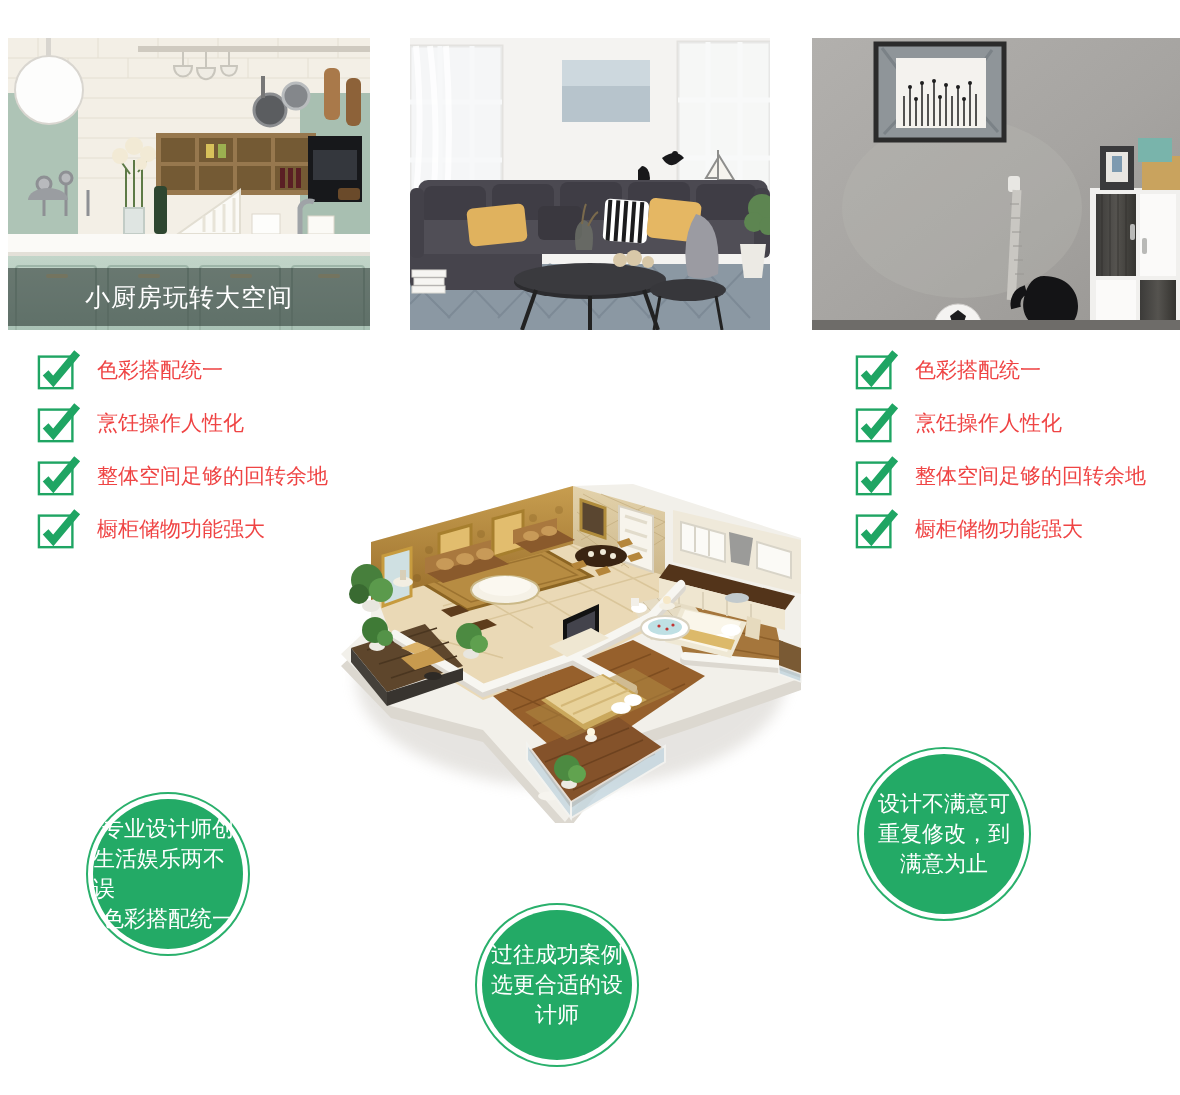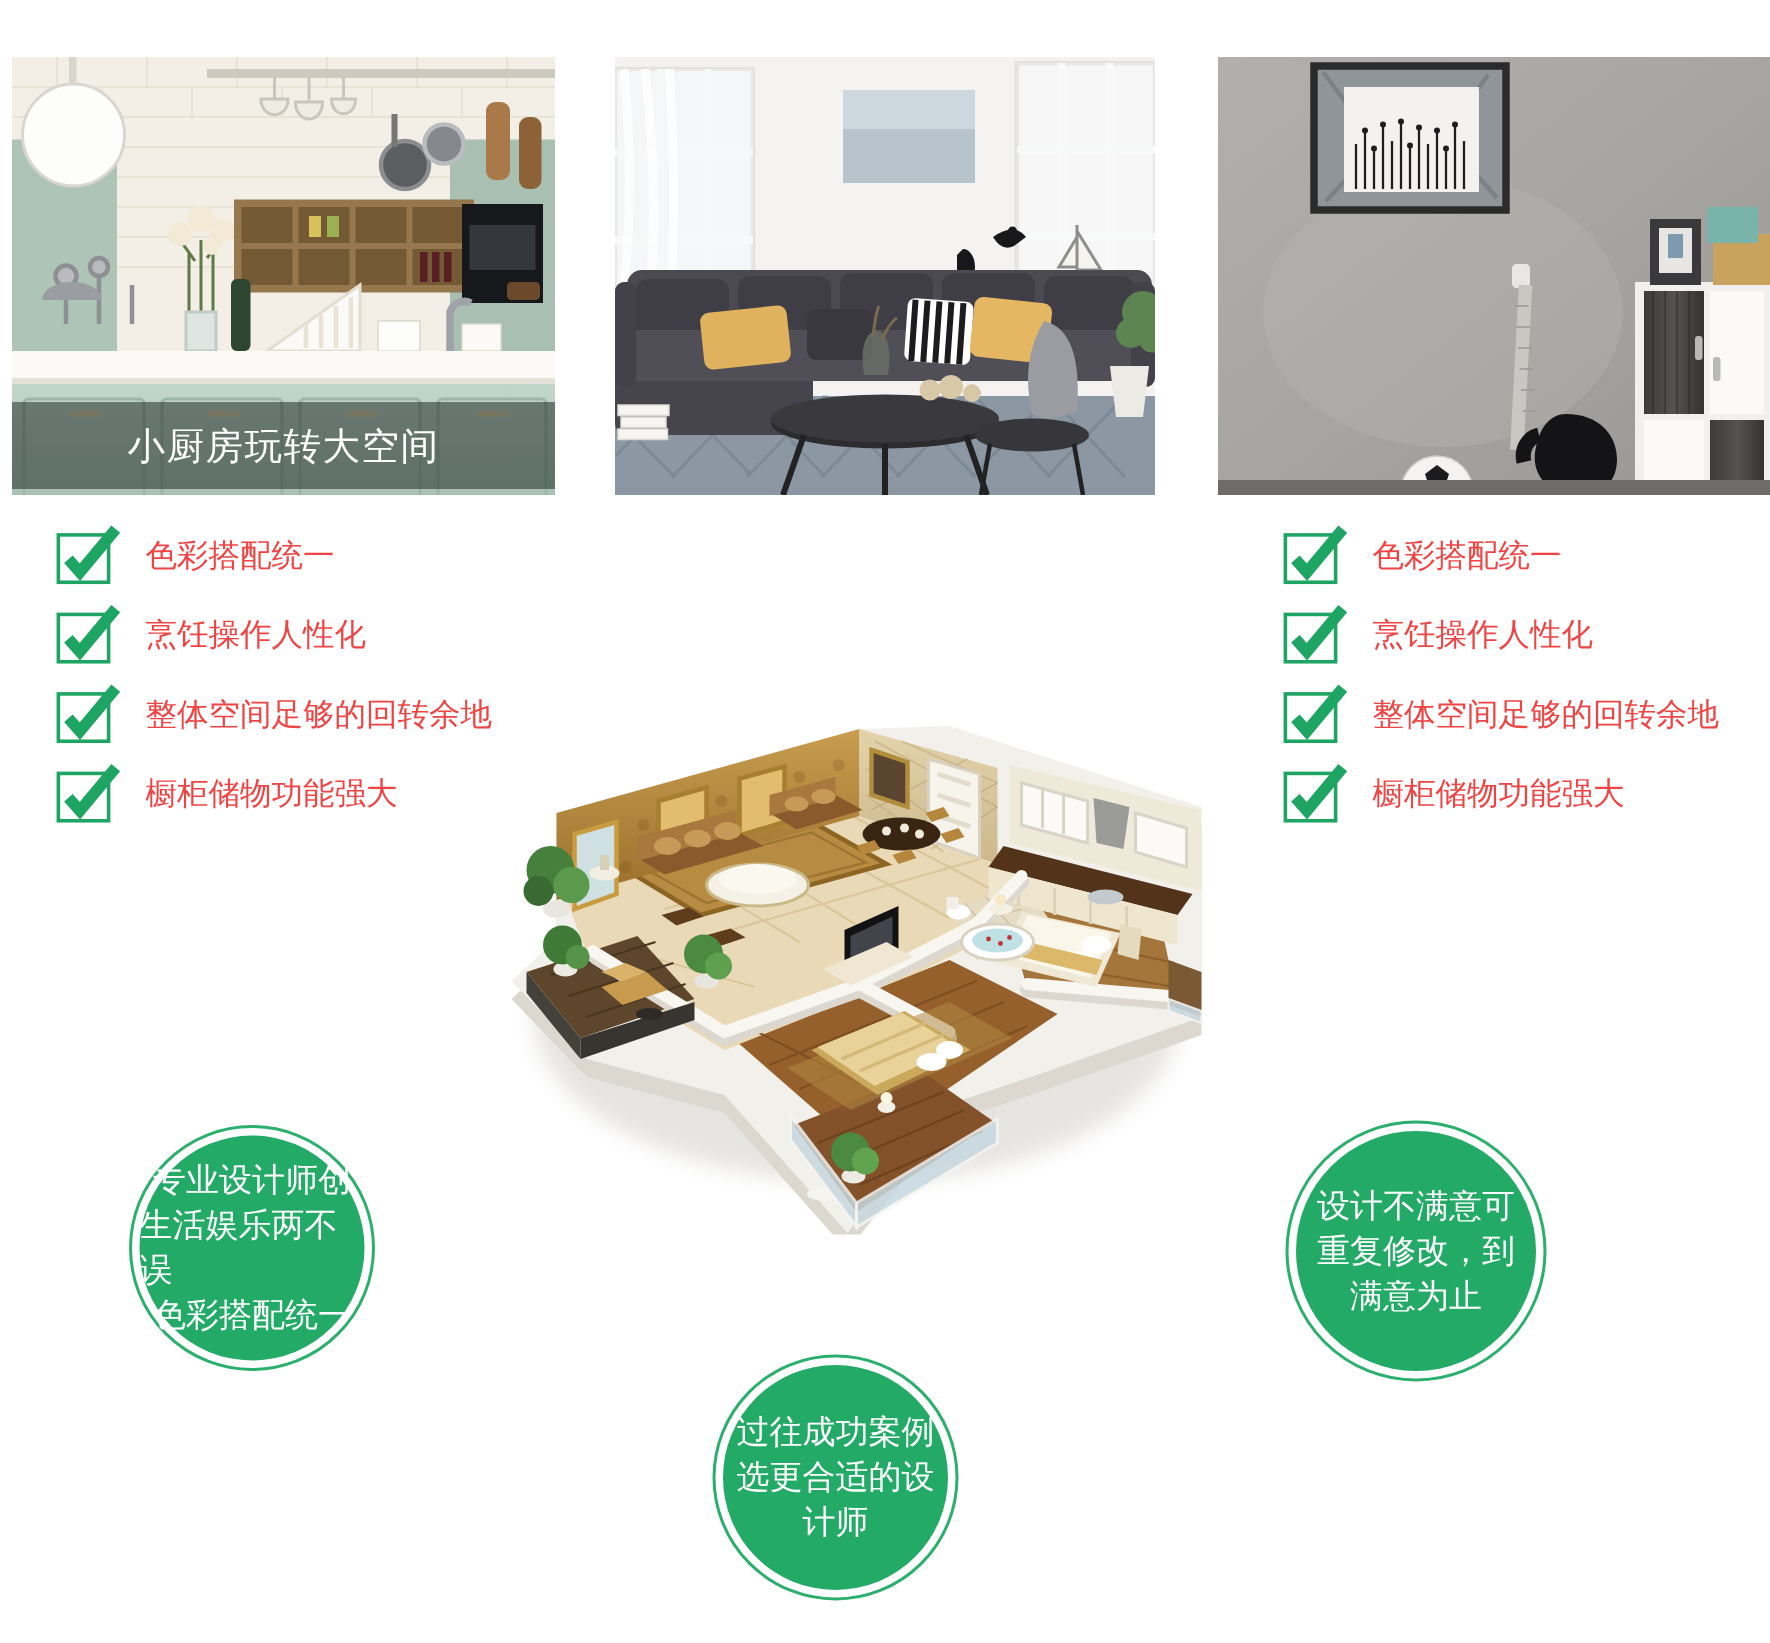--- a/index.html
+++ b/index.html
@@ -26,21 +26,21 @@
 
   
   .floorplan { position:absolute; left:333px; top:478px; width:470px; height:345px; }
   .floorplan svg { display:block; width:100%; height:100%; }
 
   
   .badge { position:absolute; border:2px solid #2ab06c; border-radius:50%; padding:5px; background:#ffffff; }
   .badge-inner { width:100%; height:100%; border-radius:50%; background:#23aa66;
     display:flex; flex-direction:column; align-items:center; justify-content:center; }
   .badge-inner span { display:block; color:#ffffff; font-size:22px; line-height:30px; text-align:left; }
-  #badge-designer { left:86px;  top:750px; width:164px; height:164px; }
+  #badge-designer { left:86px;  top:792px; width:164px; height:164px; }
   #badge-cases    { left:475px; top:903px; width:164px; height:164px; }
   #badge-revision { left:857px; top:747px; width:174px; height:174px; }
 </style>
 </head>
 <body>
 
 <div class="page">
 
   <div class="card" id="card-kitchen">
     <svg viewBox="0 0 362 292" aria-hidden="true">

